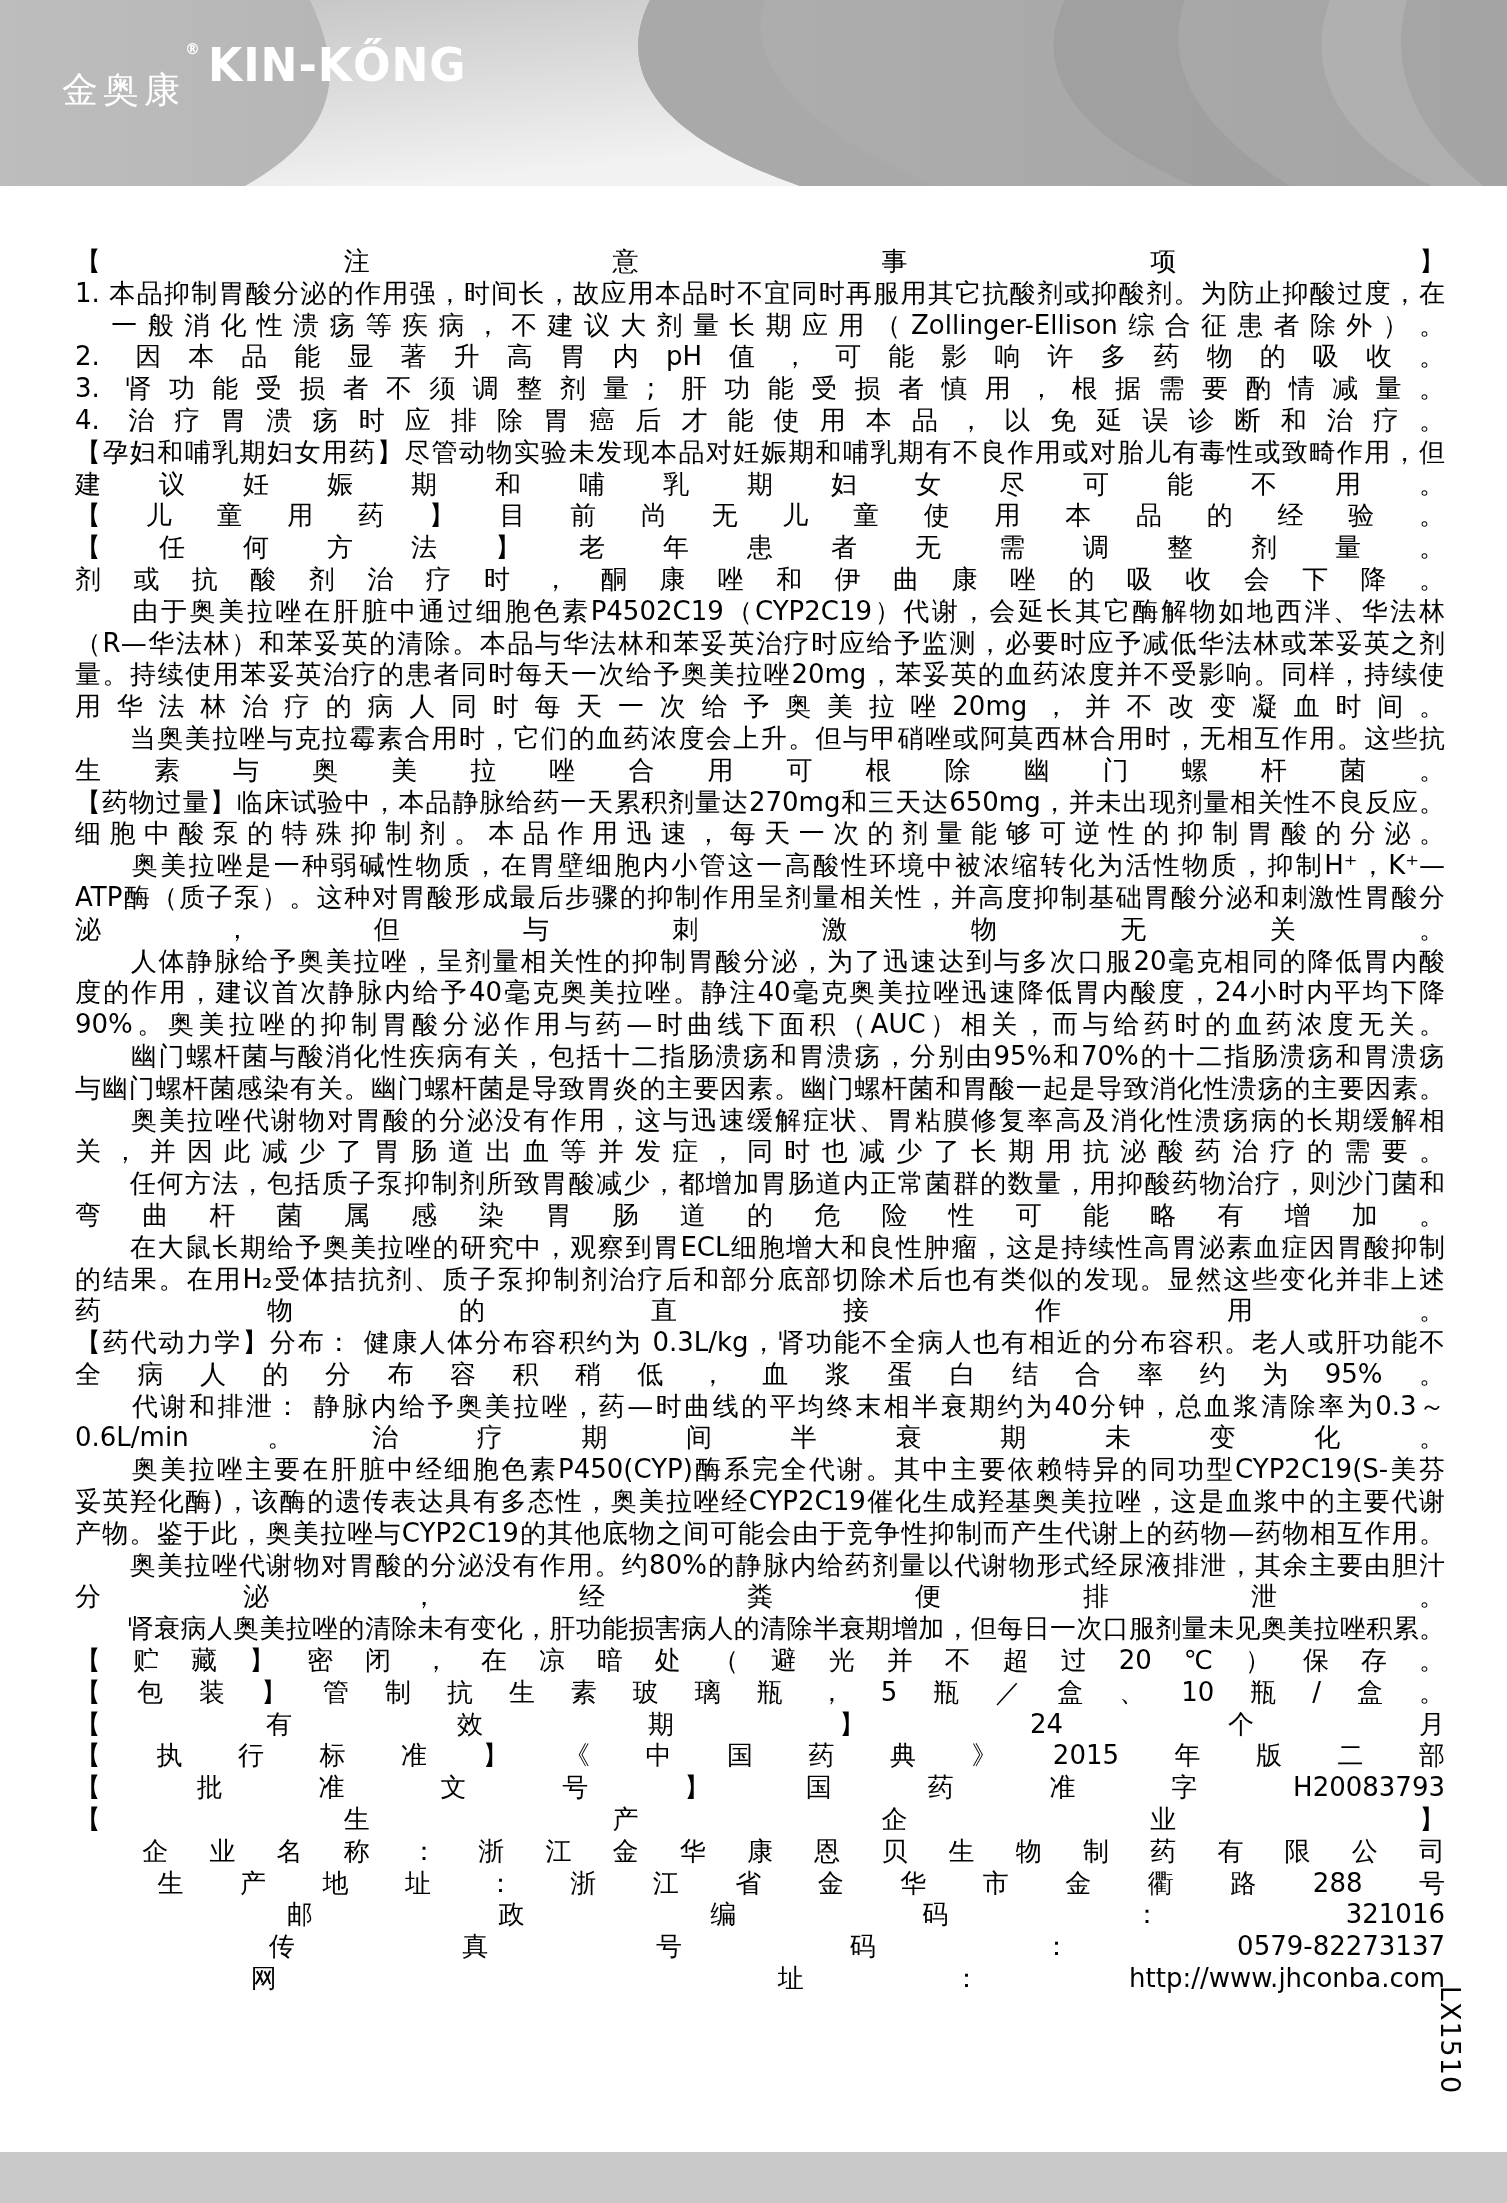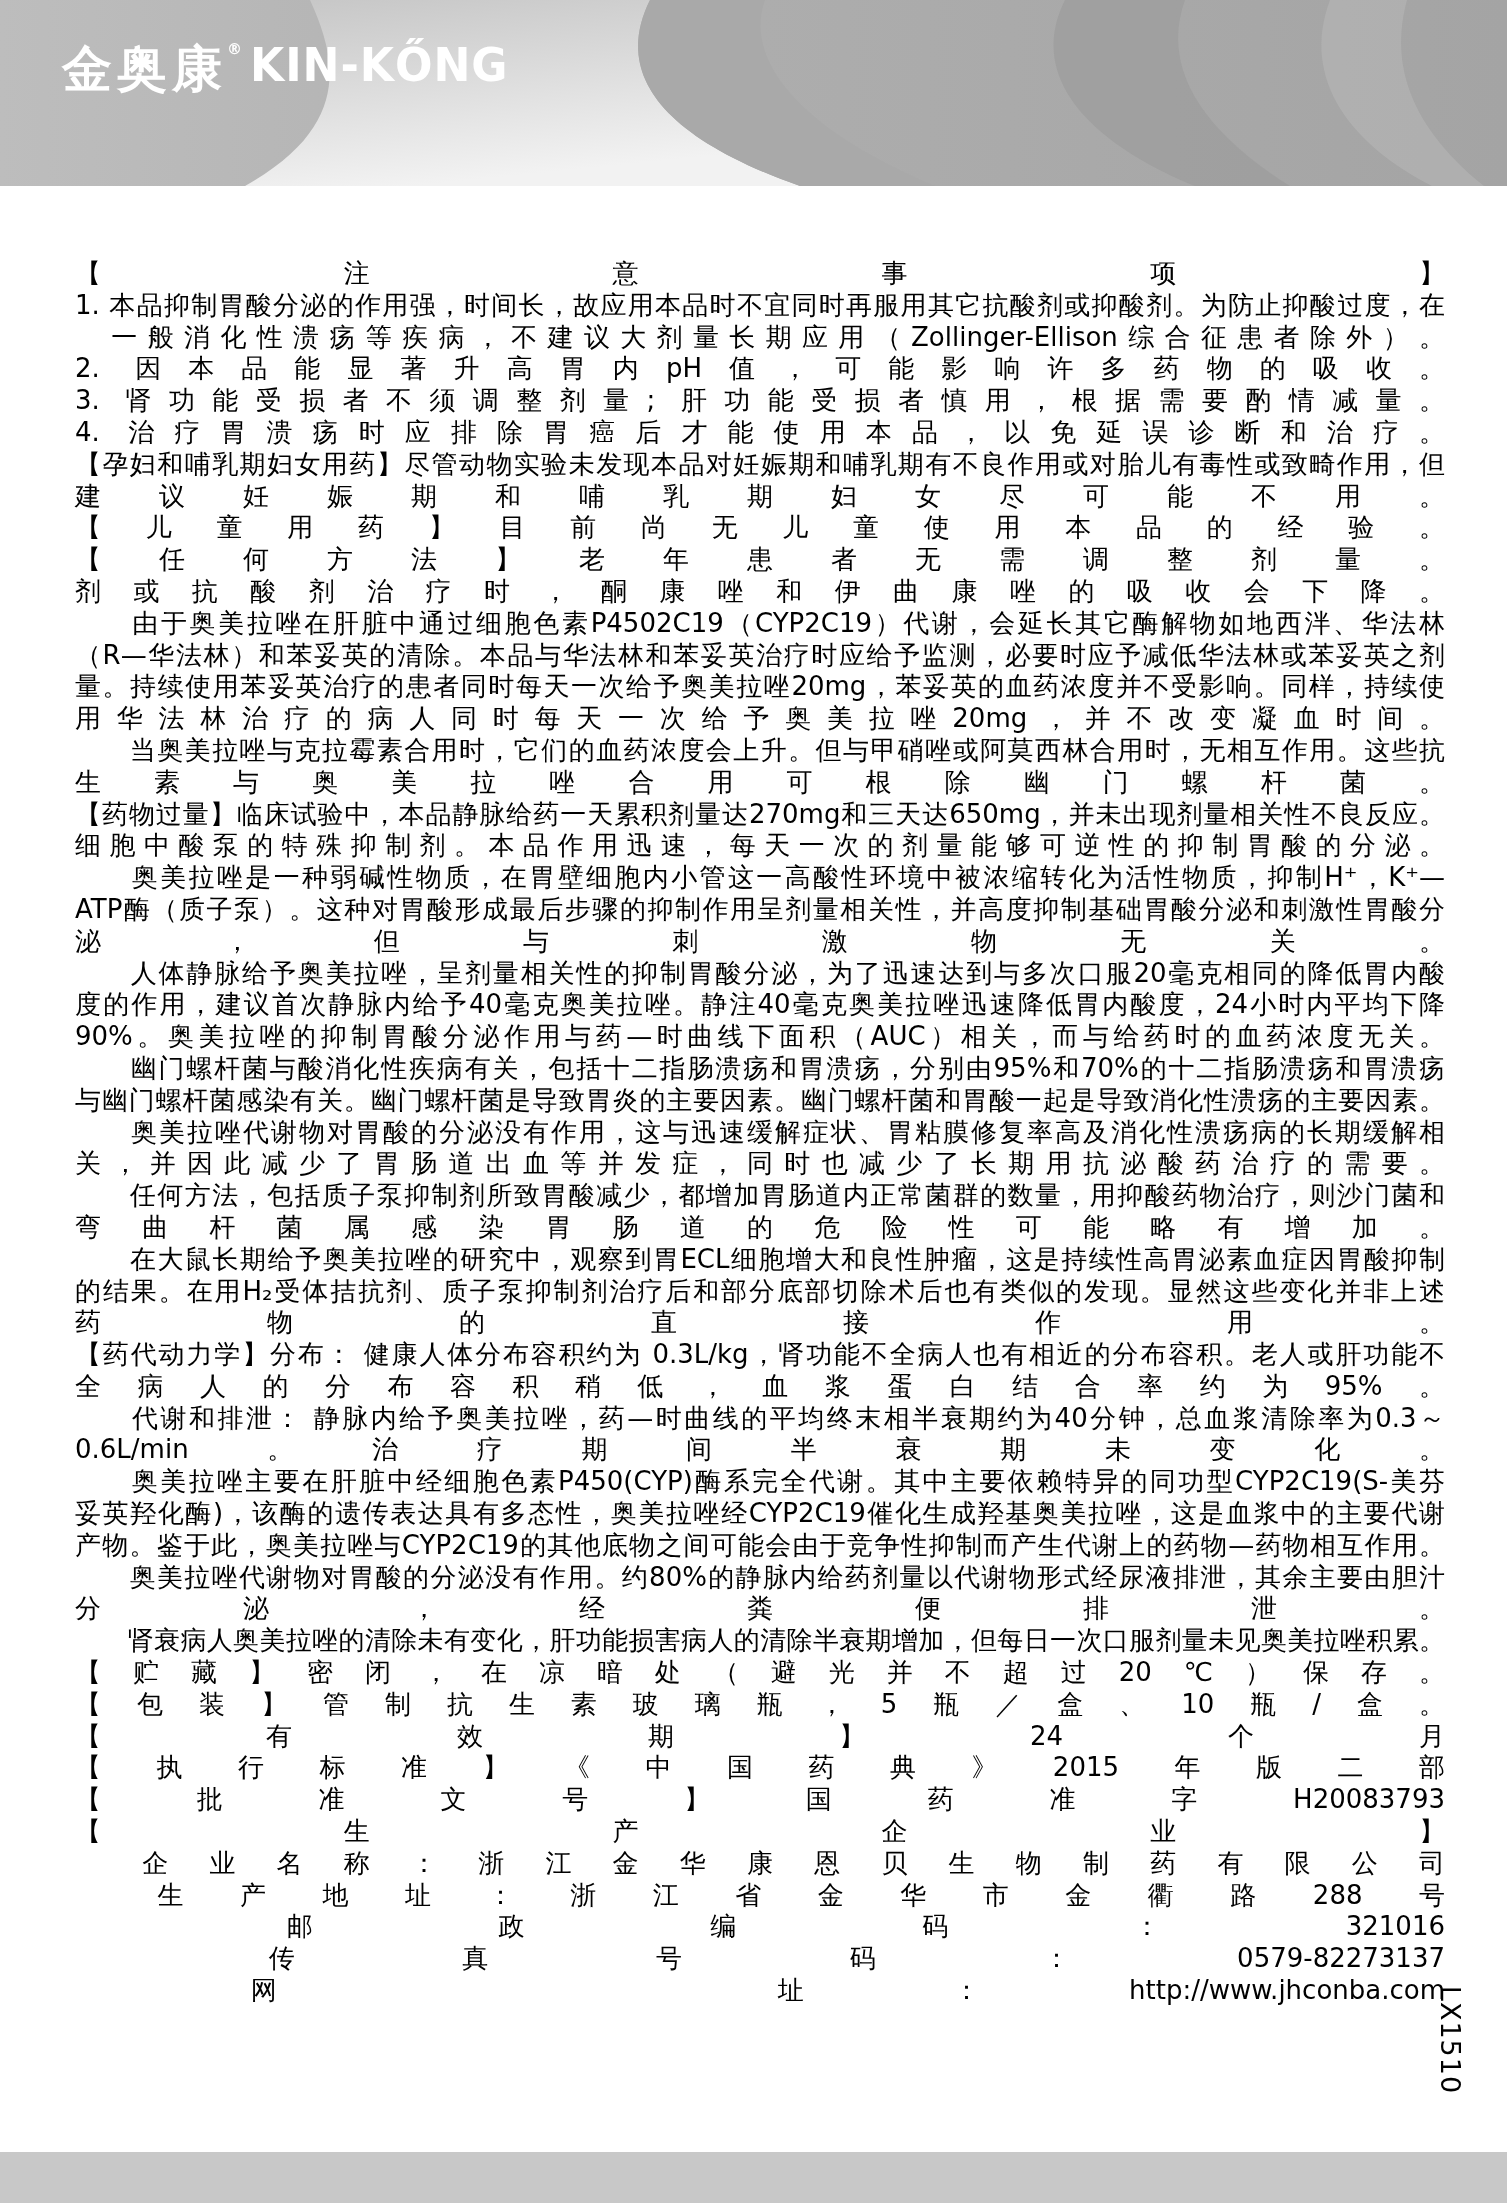--- a/index.html
+++ b/index.html
@@ -19,34 +19,34 @@
     overflow:hidden;
   }
   .header svg { position:absolute; top:0; left:0; width:100%; height:100%; display:block; }
   .logo {
     position:absolute; left:62px; top:44px;
     display:flex; align-items:flex-start;
     color:#ffffff;
     white-space:nowrap;
   }
   .logo-cn {
-    font-size:50px; font-weight:bold; letter-spacing:5px; line-height:1;
+    font-size:36px; font-weight:normal; letter-spacing:5px; line-height:1;margin-top:28px;
   }
   .logo-reg {
     font-size:15px; font-weight:bold; line-height:1;
     margin:0 8px 0 0; position:relative; top:-2px;
   }
   .logo-en {
     font-size:46px; font-weight:bold; letter-spacing:1px; line-height:0.95;
     transform:scaleX(0.96); transform-origin:left top;
   }
 
   
   .doc {
-    position:absolute; left:75px; top:258px;
+    position:absolute; left:75px; top:246px;
     width:1370px;
   }
   .line {
     font-size:26px;
     line-height:31.8px;
     font-weight:500;
     white-space:nowrap;
     color:#000;
   }
   .line.jfull {

